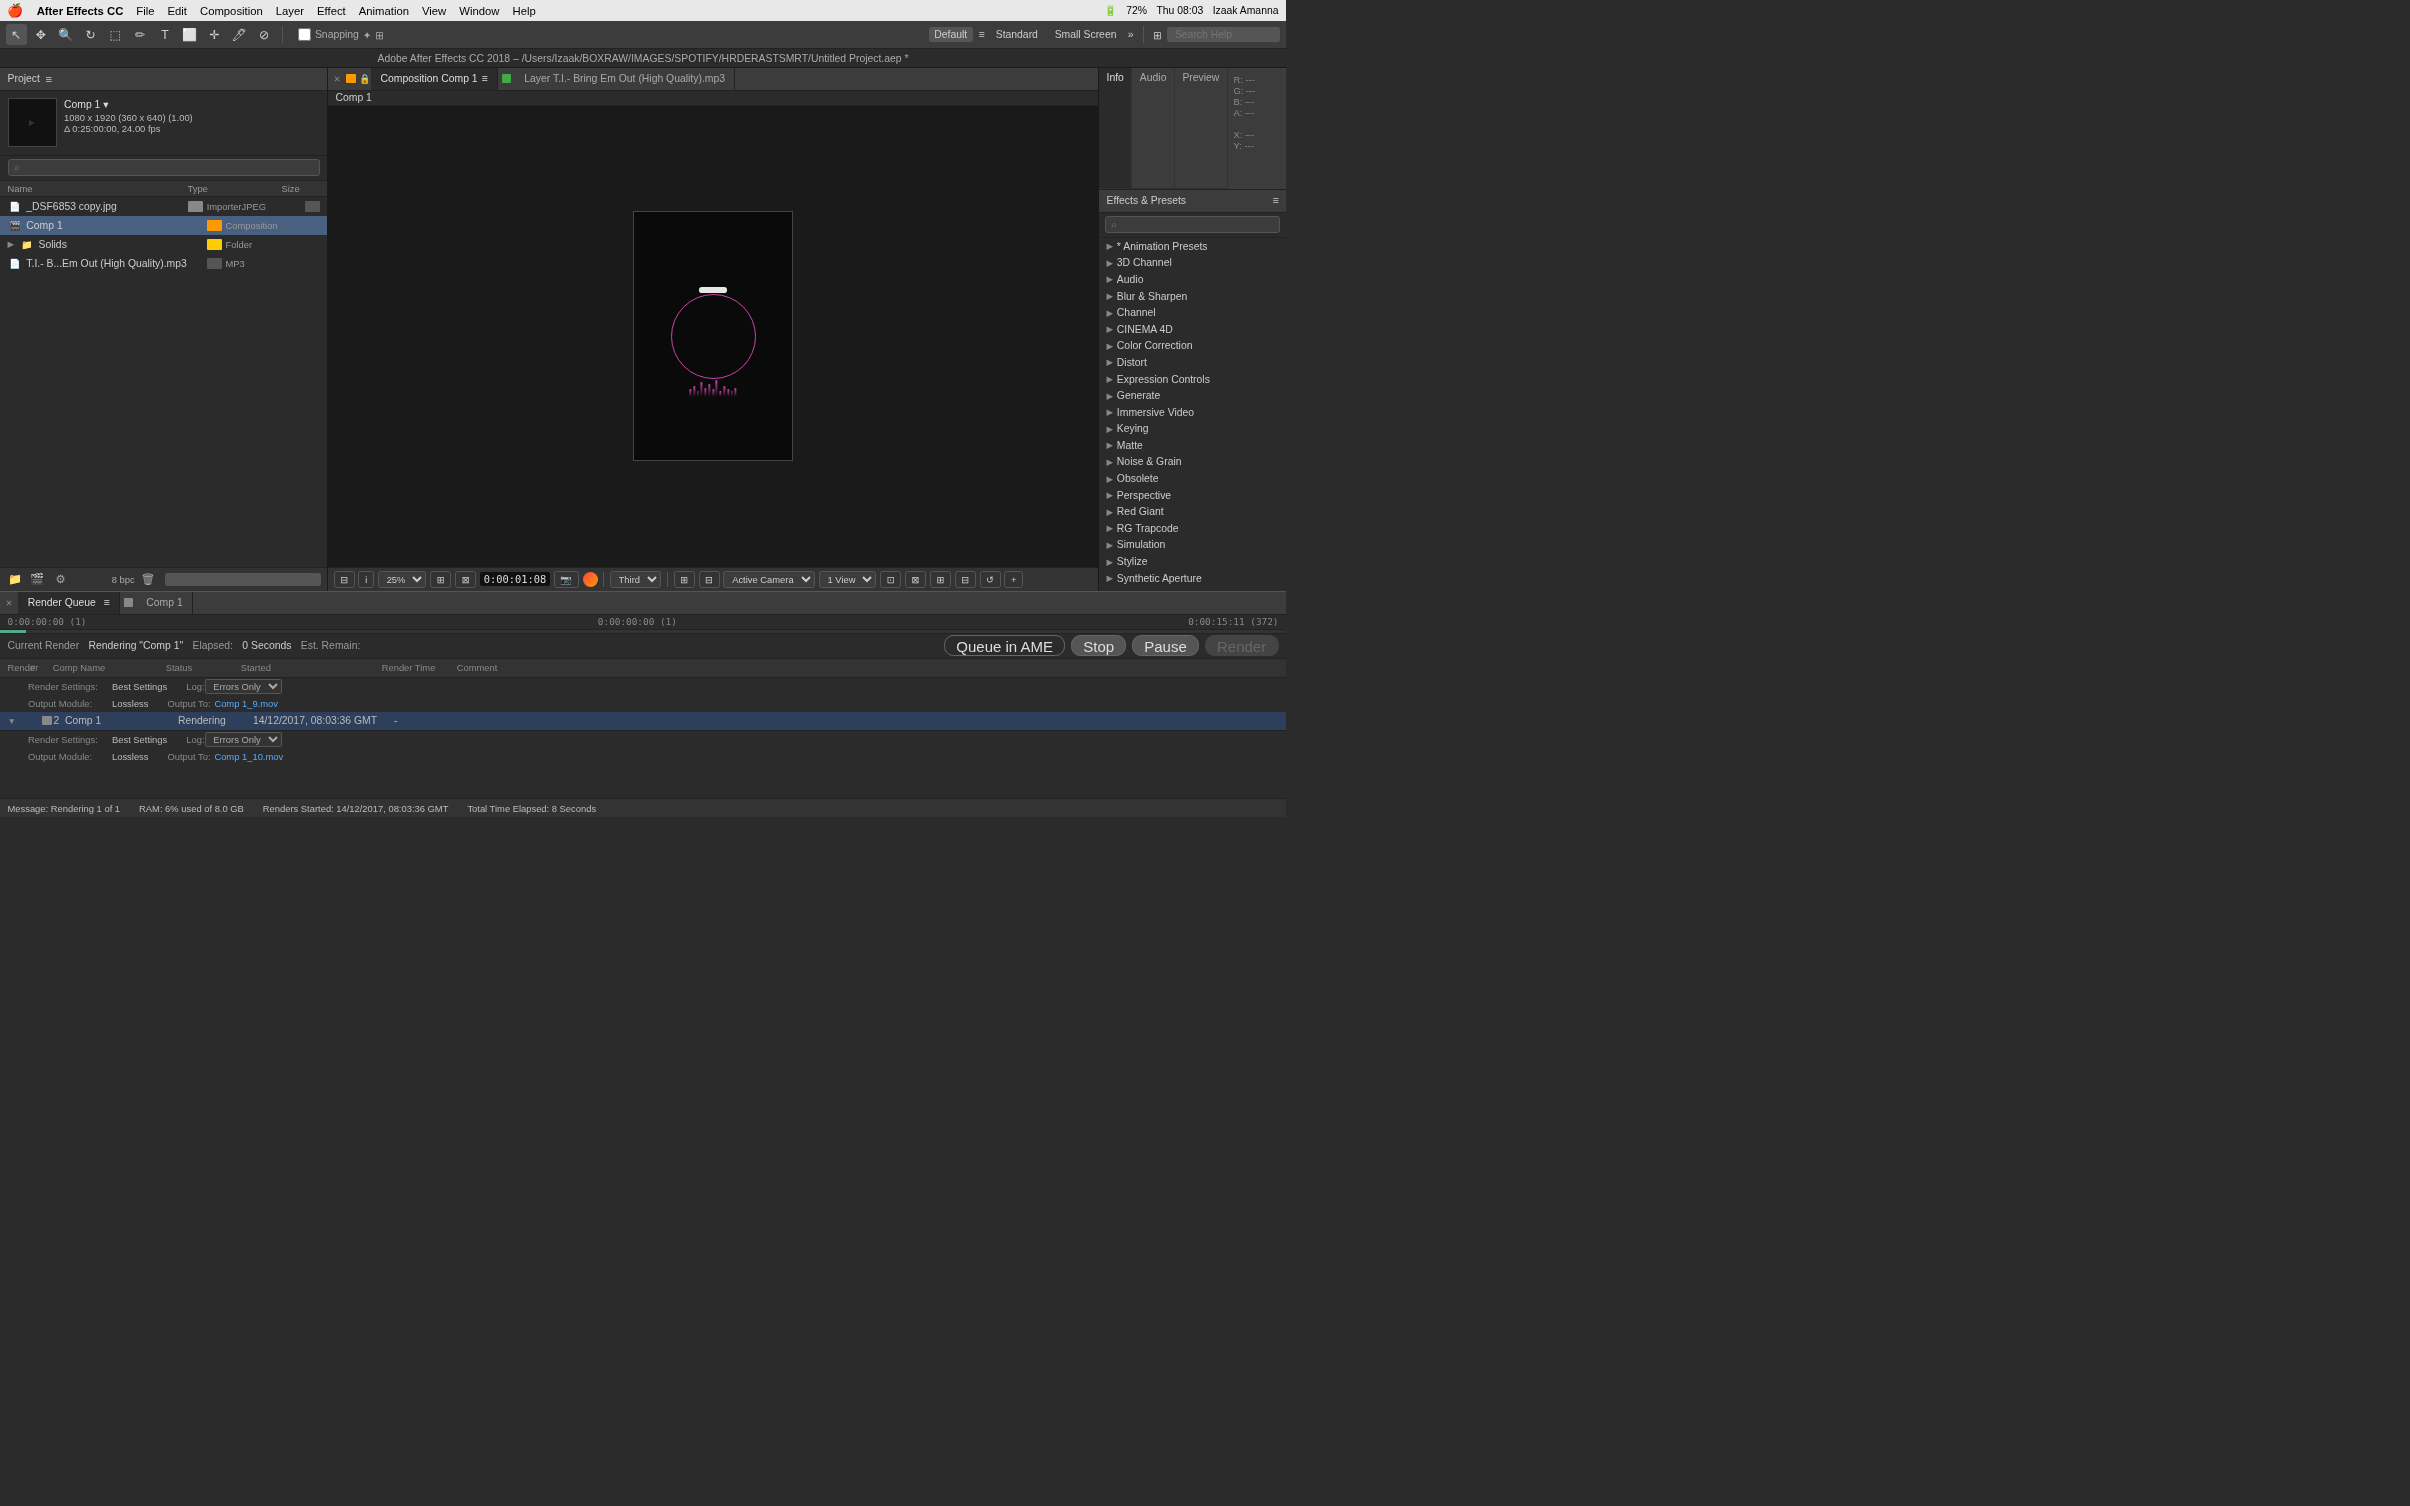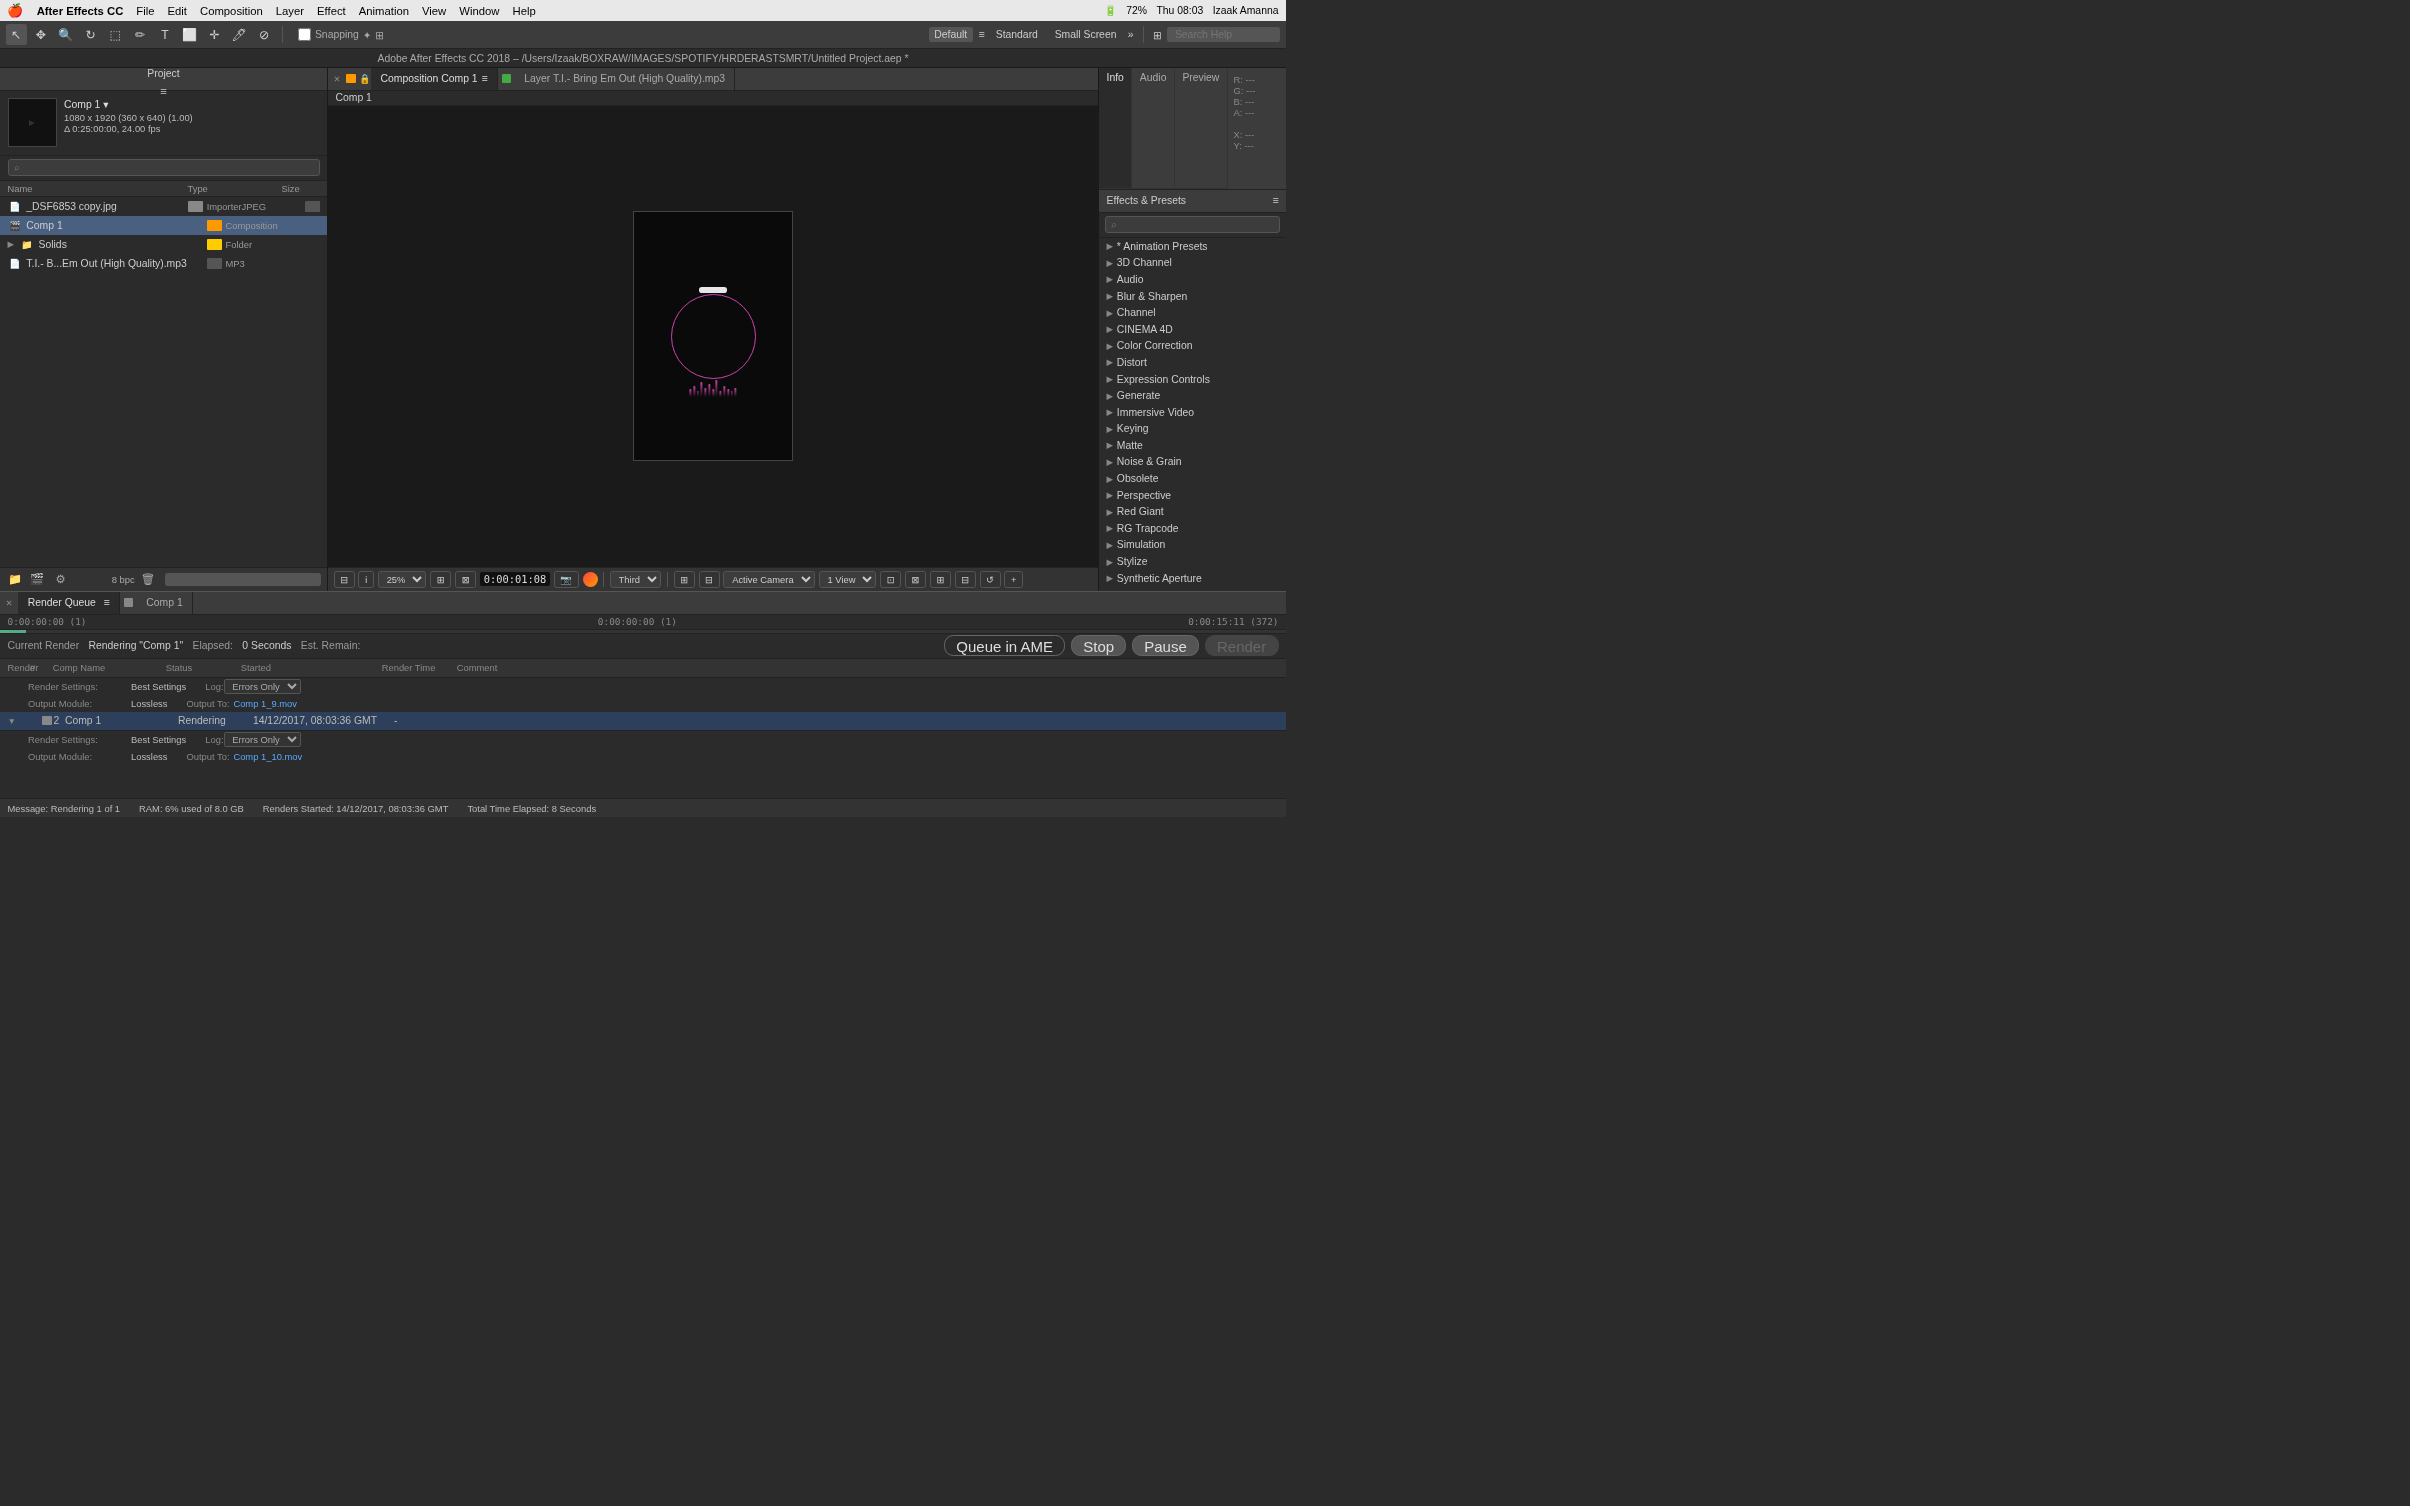--- a/index.html
+++ b/index.html
@@ -112,21 +112,20 @@
     .panel-header {
       background: #3c3c3c;
       height: 22.6px;
       display: flex;
       align-items: center;
       padding: 0 7.5px;
       font-size: 10.4px;
       color: #ccc;
       border-bottom: 0.9px solid #222;
       gap: 5.6px;
-      flex-direction: column;
     }
     .panel-header .panel-menu-icon { font-size: 11.3px; cursor: pointer; }
 
     
     .comp-preview {
       padding: 7.5px;
       display: flex;
       gap: 7.5px;
       align-items: flex-start;
       border-bottom: 0.9px solid #222;
@@ -487,21 +486,21 @@
     }
     .render-row.active-row { background: #2d3f5a; }
     .render-sub-row {
       display: flex;
       align-items: center;
       padding: 0.9px 7.5px 0.9px 28px;
       font-size: 9.4px;
       color: #aaa;
       height: 17px;
     }
-    .render-sub-label { width: 103px; color: #888; }
+    .render-sub-label { width: 84px; color: #888; }
     .render-sub-value { color: #bbb; }
     .render-sub-log { margin-left: 19px; color: #888; }
     .render-sub-select {
       background: #333; border: 0.9px solid #555; color: #aaa;
       font-size: 9.4px; padding: 0 3.8px; border-radius: 1.9px; cursor: pointer;
       height: 15px;
     }
     .render-output-label { color: #888; margin-left: 19px; }
 
     

